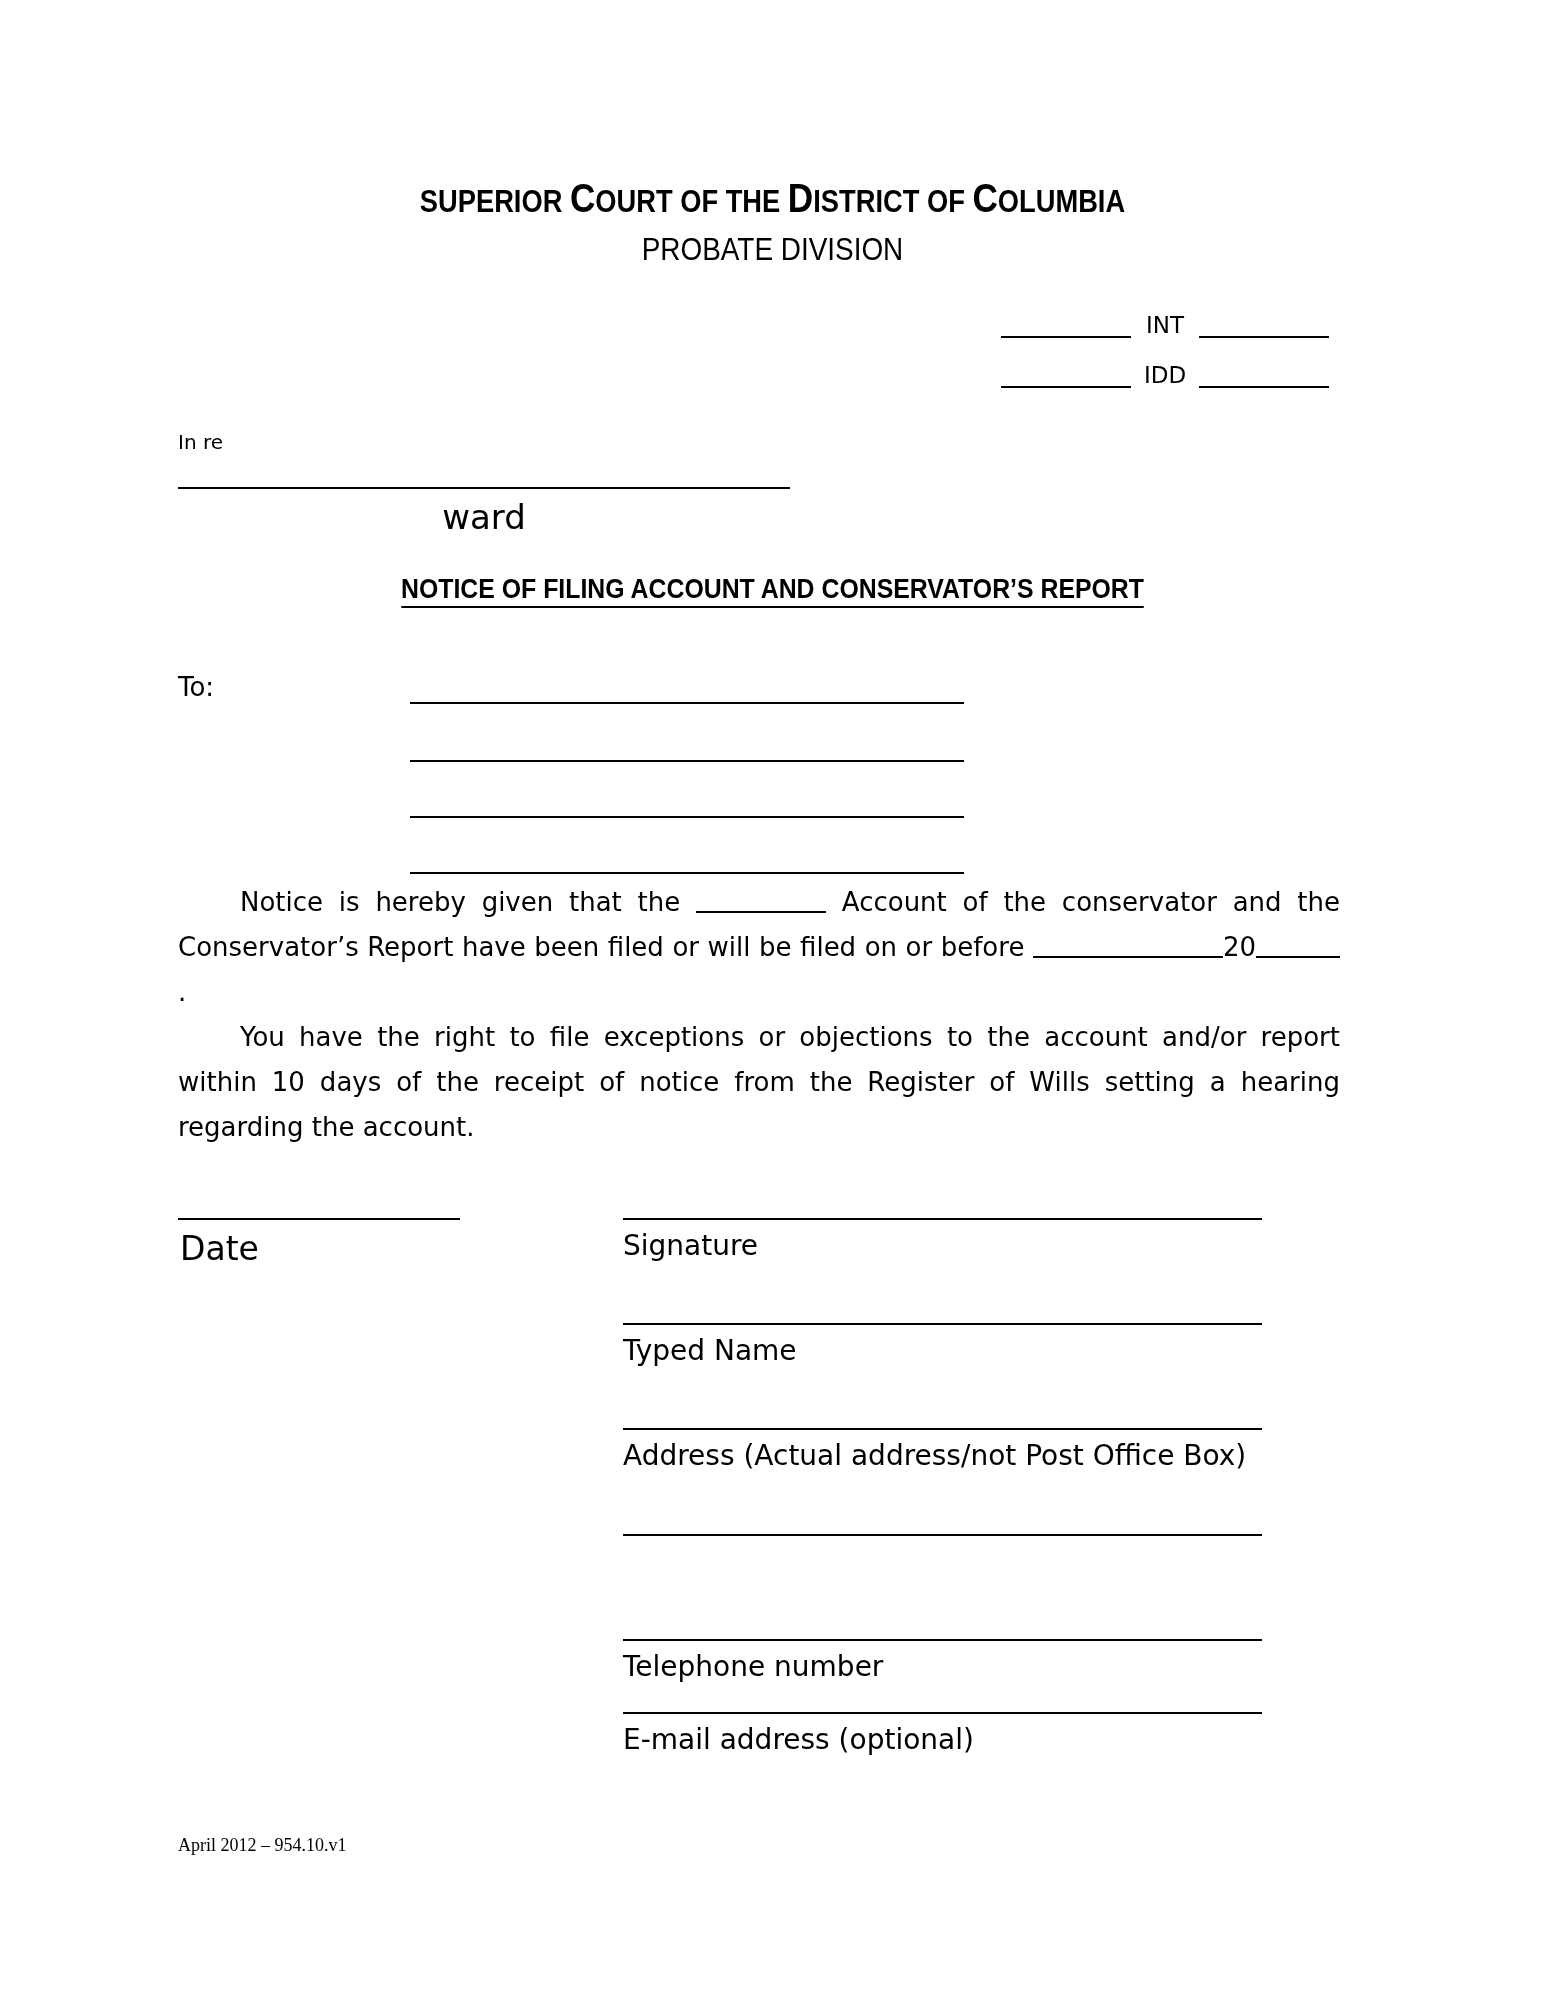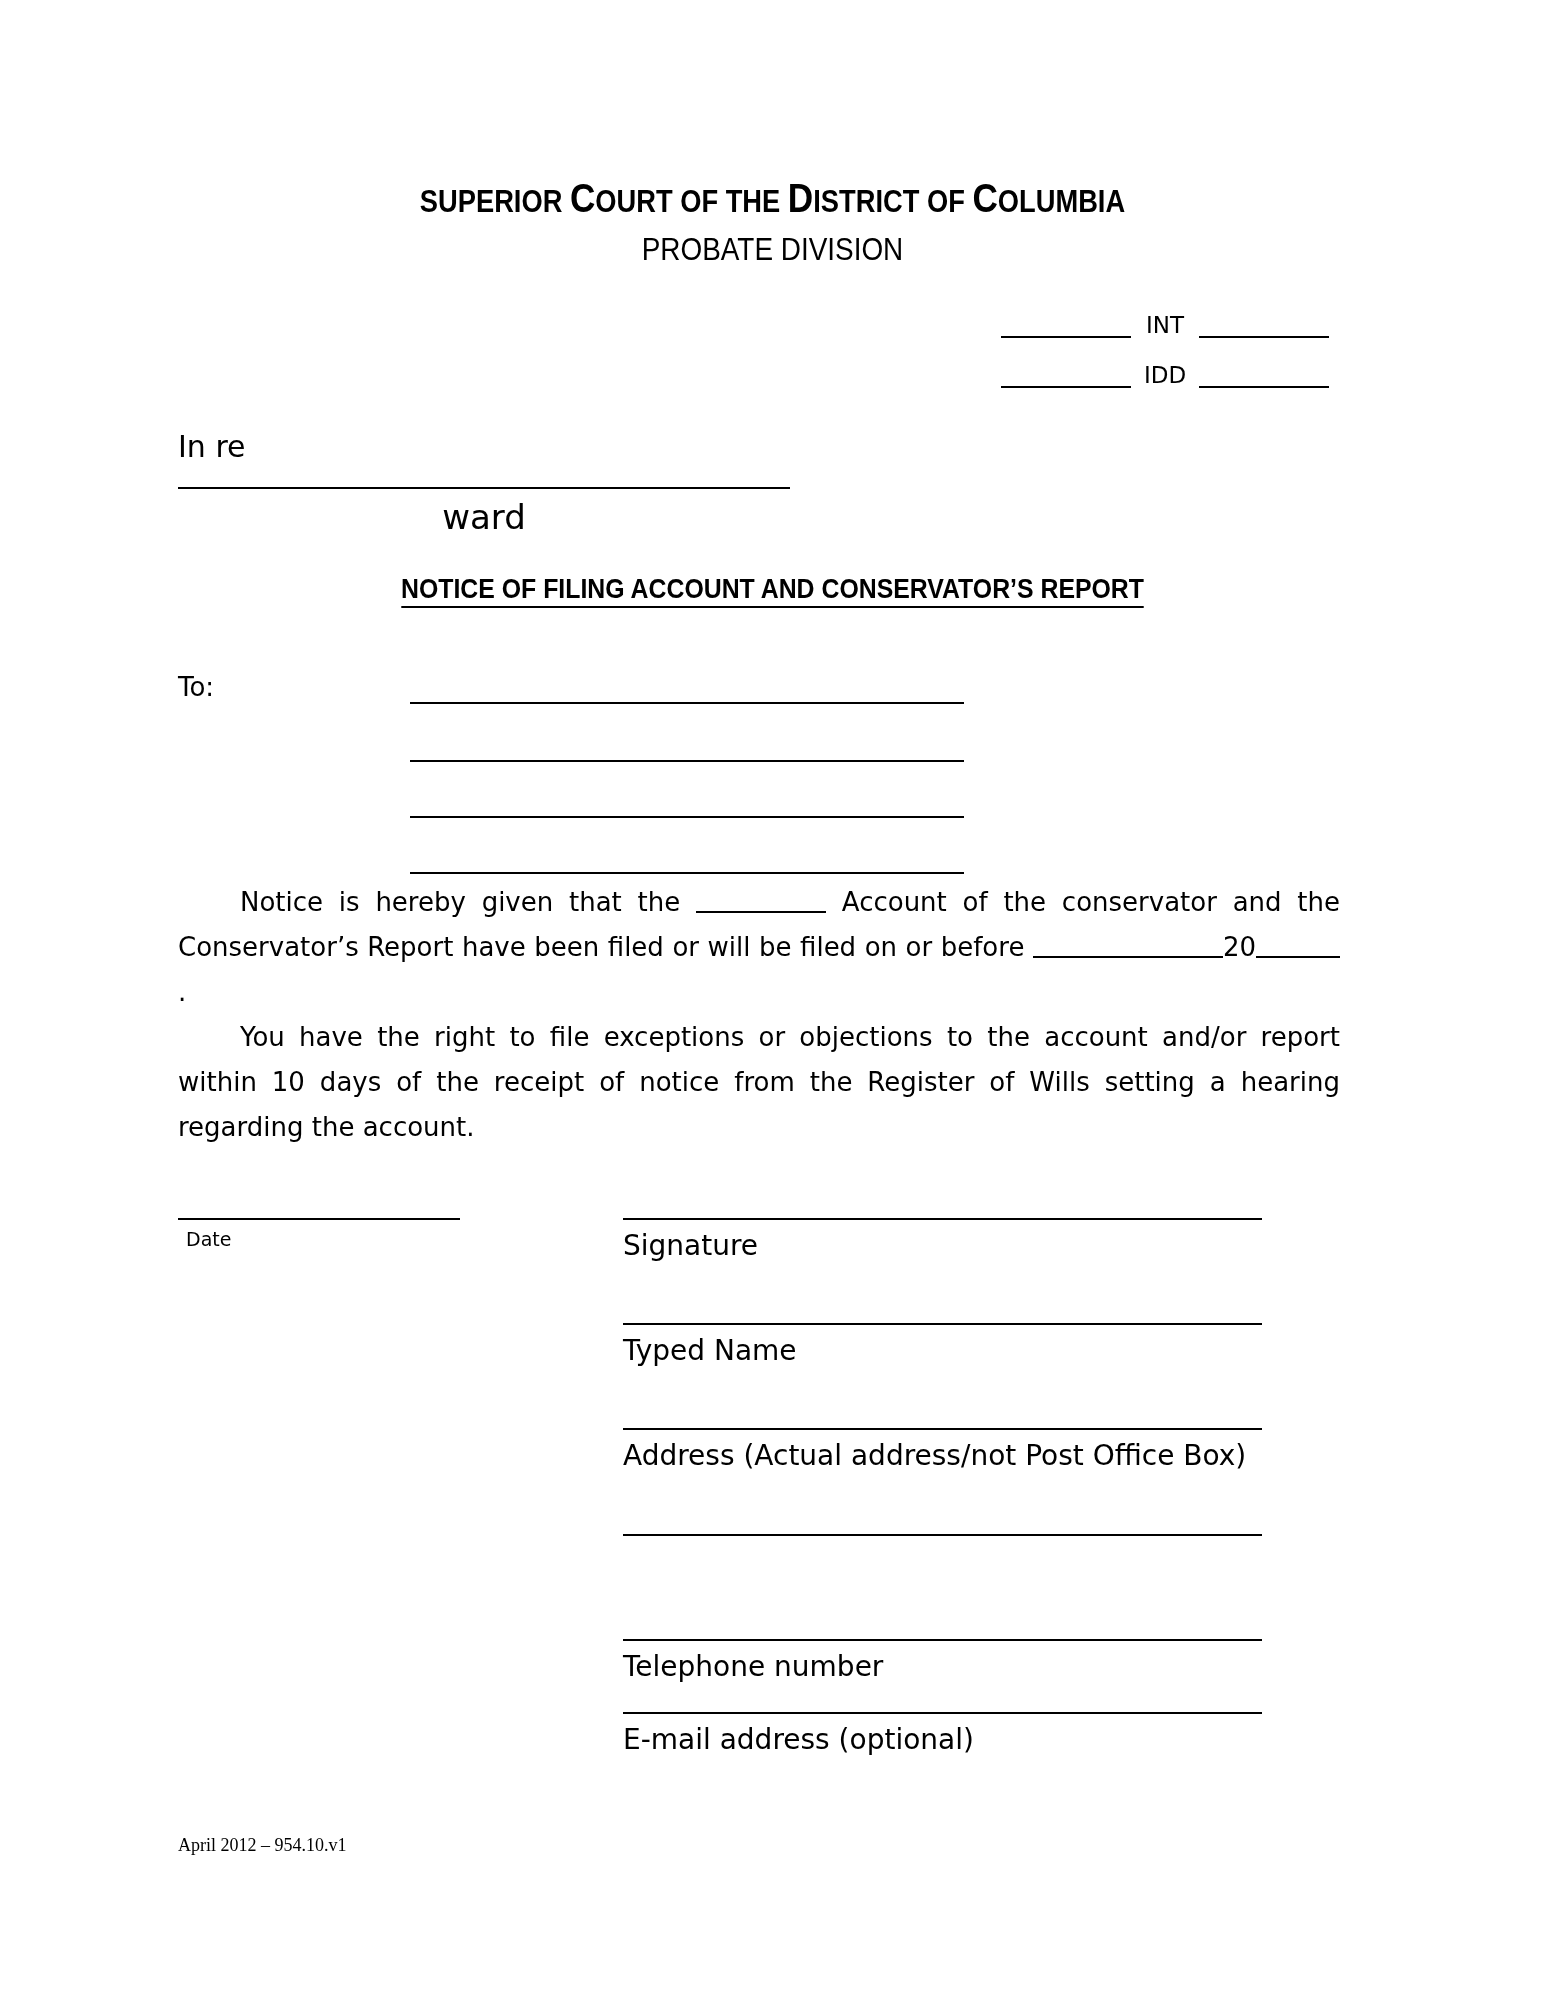--- a/index.html
+++ b/index.html
@@ -78,21 +78,21 @@
     text-align: center;
     line-height: 22px;
     height: 24px;
   }
 
   
   .inre {
     position: absolute;
     left: 178px;
     top: 432px;
-    font-size: 30px;
+    font-size: 20px;
     line-height: 1;
   }
   .inre-rule {
     position: absolute;
     left: 178px;
     top: 487px;
     width: 612px;
     border-bottom: 2px solid #000;
   }
   .ward {
@@ -172,23 +172,23 @@
 
   .date-rule {
     position: absolute;
     left: 178px;
     top: 1218px;
     width: 282px;
     border-bottom: 2px solid #000;
   }
   .date-label {
     position: absolute;
-    left: 186px;
+    left: 180px;
     top: 1226px;
-    font-size: 19px;
+    font-size: 33px;
     line-height: 1.4;
   }
 
   .sig-rule {
     position: absolute;
     left: 623px;
     width: 639px;
     border-bottom: 2px solid #000;
   }
   .sig-label {

